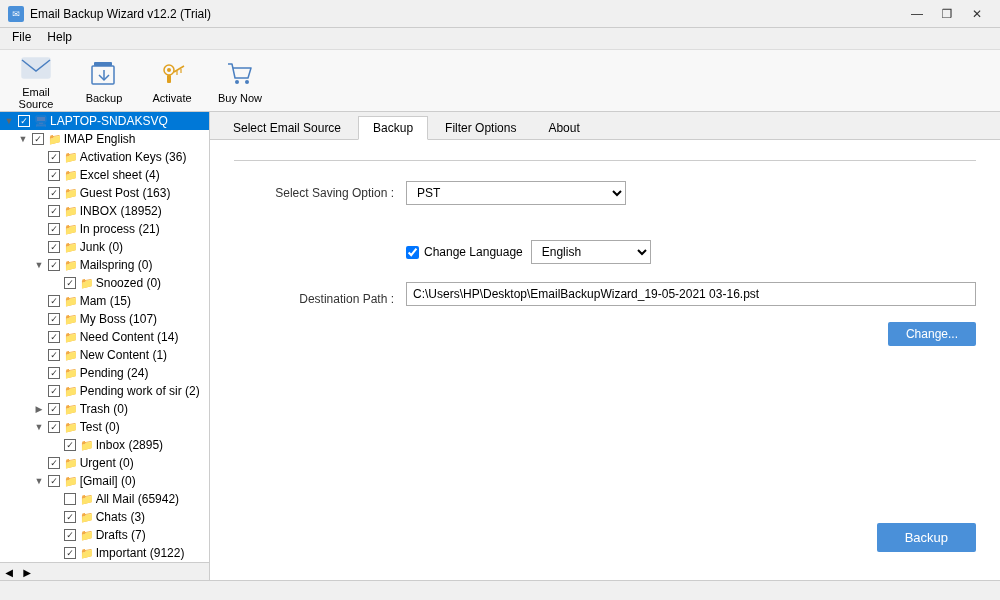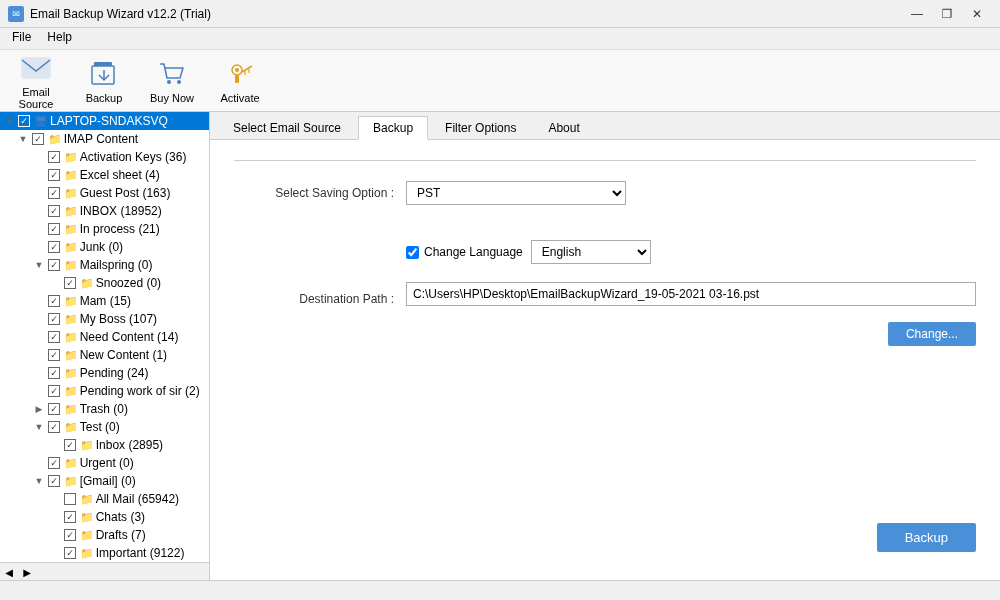--- a/index.html
+++ b/index.html
@@ -288,58 +288,58 @@
           <rect x="4" y="8" width="22" height="18" rx="1" fill="none" stroke="#4a7fc0" stroke-width="1.5"></rect>
           <polyline points="11,17 16,22 21,17" fill="none" stroke="#4a7fc0" stroke-width="1.5"></polyline>
           <line x1="16" y1="12" x2="16" y2="22" stroke="#4a7fc0" stroke-width="1.5"></line>
         </svg>
       </div>
       <span>Backup</span>
     </button>
     <button class="toolbar-btn">
       <div class="toolbar-icon">
         <svg width="32" height="32" viewBox="0 0 32 32">
-          <path d="M4 6h4l3 14h13l3-10H9" fill="none" stroke="#4a7fc0" stroke-width="1.5" stroke-linejoin="round"></path>
-          <circle cx="13" cy="24" r="2" fill="#4a7fc0"></circle>
-          <circle cx="23" cy="24" r="2" fill="#4a7fc0"></circle>
-        </svg>
-      </div>
-      <span>Buy Now</span>
-    </button>
-    <button class="toolbar-btn">
-      <div class="toolbar-icon">
-        <svg width="32" height="32" viewBox="0 0 32 32">
           <circle cx="13" cy="12" r="5" fill="none" stroke="#e0a020" stroke-width="1.5"></circle>
           <rect x="11" y="17" width="4" height="8" rx="1" fill="#e0a020"></rect>
           <circle cx="13" cy="12" r="2" fill="#e0a020"></circle>
           <line x1="18" y1="14" x2="28" y2="8" stroke="#e0a020" stroke-width="1.5"></line>
           <line x1="21" y1="13" x2="21" y2="17" stroke="#e0a020" stroke-width="1.2"></line>
           <line x1="25" y1="11" x2="25" y2="15" stroke="#e0a020" stroke-width="1.2"></line>
         </svg>
       </div>
       <span>Activate</span>
     </button>
+    <button class="toolbar-btn">
+      <div class="toolbar-icon">
+        <svg width="32" height="32" viewBox="0 0 32 32">
+          <path d="M4 6h4l3 14h13l3-10H9" fill="none" stroke="#4a7fc0" stroke-width="1.5" stroke-linejoin="round"></path>
+          <circle cx="13" cy="24" r="2" fill="#4a7fc0"></circle>
+          <circle cx="23" cy="24" r="2" fill="#4a7fc0"></circle>
+        </svg>
+      </div>
+      <span>Buy Now</span>
+    </button>
   </div>
 
   <div class="main-content" style="position: relative; height: 468px;">
 
     <div class="tree-panel">
 
       <div class="tree-item selected" style="padding-left: 2px;">
         <span class="expand-btn">▼</span>
         <span class="checkbox checked"></span>
         <span class="fi fi-blue">🖥</span>
         <span>LAPTOP-SNDAKSVQ</span>
       </div>
 
       <div class="tree-item" style="padding-left: 16px;">
         <span class="expand-btn">▼</span>
         <span class="checkbox checked"></span>
         <span class="fi fi-yellow">📁</span>
-        <span>IMAP Content</span>
+        <span>IMAP English</span>
       </div>
 
       <div class="tree-item" style="padding-left: 32px;">
         <span style="width:14px;display:inline-block;"></span>
         <span class="checkbox checked"></span>
         <span class="fi fi-yellow">📁</span>
         <span>Activation Keys (36)</span>
       </div>
       <div class="tree-item" style="padding-left: 32px;">
         <span style="width:14px;display:inline-block;"></span>

